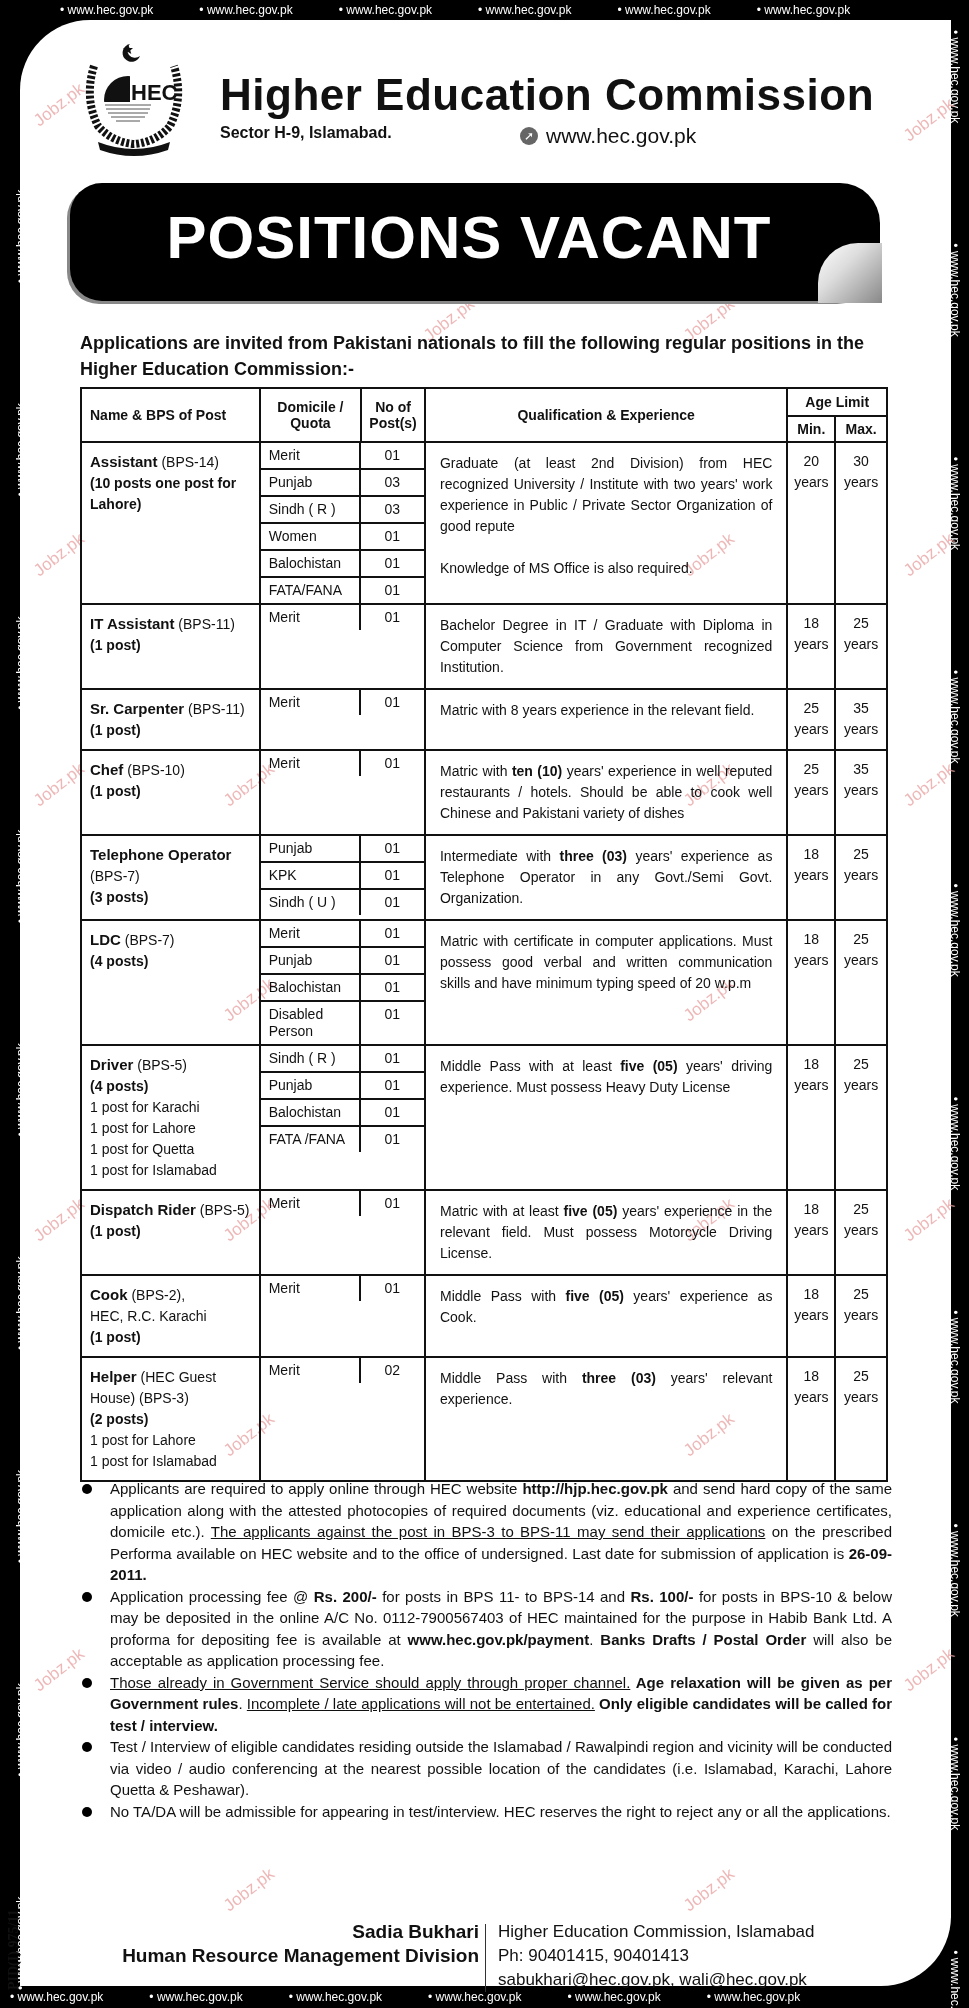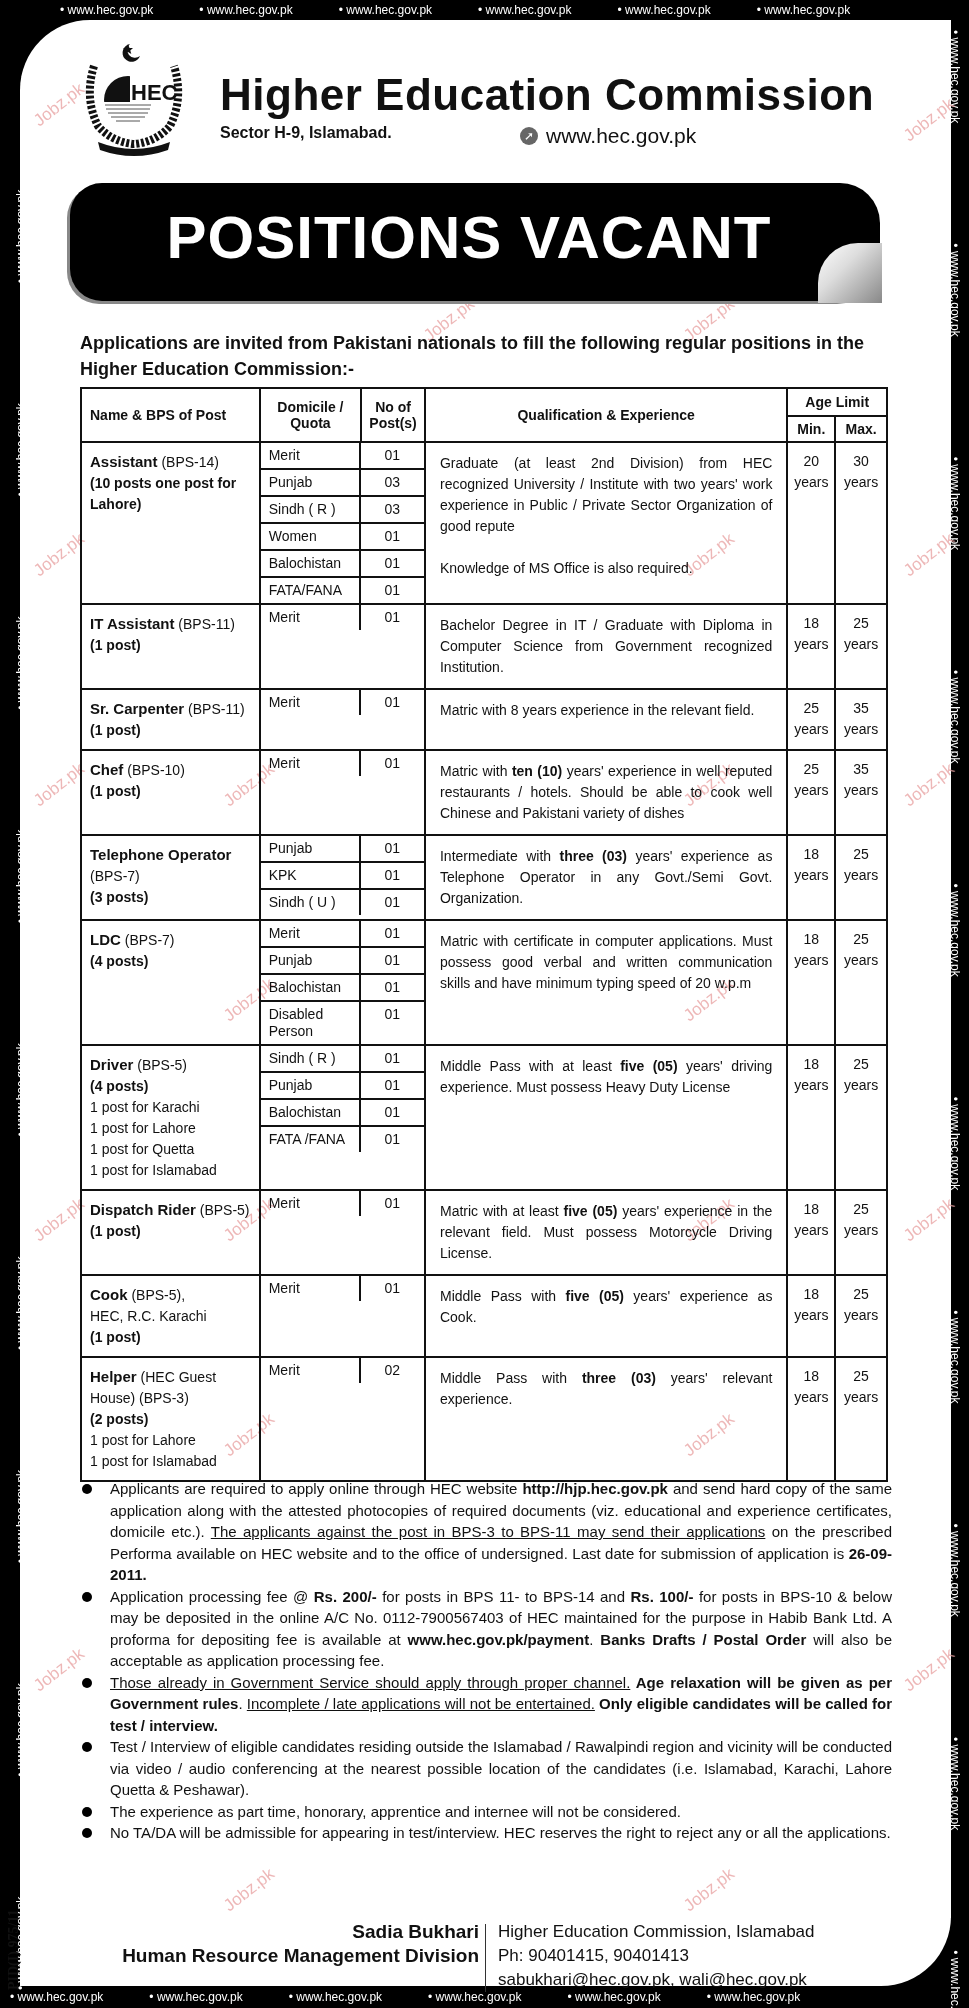--- a/index.html
+++ b/index.html
@@ -324,21 +324,21 @@
               <div class="q">Merit</div>
               <div class="n">01</div>
             </div>
           </div>
         </td>
         <td class="c-qual"><span>Matric with at least </span><span class="b">five (05)</span><span> years' experience in the relevant field. Must possess Motorcycle Driving License.</span></td>
         <td class="c-min"><span>18</span><br><span>years</span></td>
         <td class="c-max"><span>25</span><br><span>years</span></td>
       </tr>
       <tr>
-        <td class="c-name"><span class="name-main">Cook</span> <span>(BPS-5),</span><br><span>HEC, R.C. Karachi</span><br><span class="b">(1 post)</span></td>
+        <td class="c-name"><span class="name-main">Cook</span> <span>(BPS-2),</span><br><span>HEC, R.C. Karachi</span><br><span class="b">(1 post)</span></td>
         <td colspan="2">
           <div class="quota-wrap">
             <div class="qrow">
               <div class="q">Merit</div>
               <div class="n">01</div>
             </div>
           </div>
         </td>
         <td class="c-qual"><span>Middle Pass with </span><span class="b">five (05)</span><span> years' experience as Cook.</span></td>
         <td class="c-min"><span>18</span><br><span>years</span></td>
@@ -370,24 +370,20 @@
     <span class="bullet"></span>
     <span>Application processing fee @ </span><span class="b">Rs. 200/-</span><span> for posts in BPS 11- to BPS-14 and </span><span class="b">Rs. 100/-</span><span> for posts in BPS-10 &amp; below may be deposited in the online A/C No. 0112-7900567403 of HEC maintained for the purpose in Habib Bank Ltd. A proforma for depositing fee is available at </span><span class="b">www.hec.gov.pk/payment</span><span>. </span><span class="b">Banks Drafts / Postal Order</span><span> will also be acceptable as application processing fee.</span>
   </div>
   <div class="note">
     <span class="bullet"></span>
     <span class="u">Those already in Government Service should apply through proper channel.</span><span class="b"> Age relaxation will be given as per Government rules</span><span>. </span><span class="u">Incomplete / late applications will not be entertained.</span><span class="b"> Only eligible candidates will be called for test / interview.</span>
   </div>
   <div class="note">
     <span class="bullet"></span>
     <span>Test / Interview of eligible candidates residing outside the Islamabad / Rawalpindi region and vicinity will be conducted via video / audio conferencing at the nearest possible location of the candidates (i.e. Islamabad, Karachi, Lahore Quetta &amp; Peshawar).</span>
-  </div>
-  <div class="note">
-    <span class="bullet"></span>
-    <span>The experience as part time, honorary, apprentice and internee will not be considered.</span>
   </div>
   <div class="note">
     <span class="bullet"></span>
     <span>No TA/DA will be admissible for appearing in test/interview. HEC reserves the right to reject any or all the applications.</span>
   </div>
 </div>
 
 <div class="sig">
   <div class="sig-left">
     <div>Sadia Bukhari</div>

